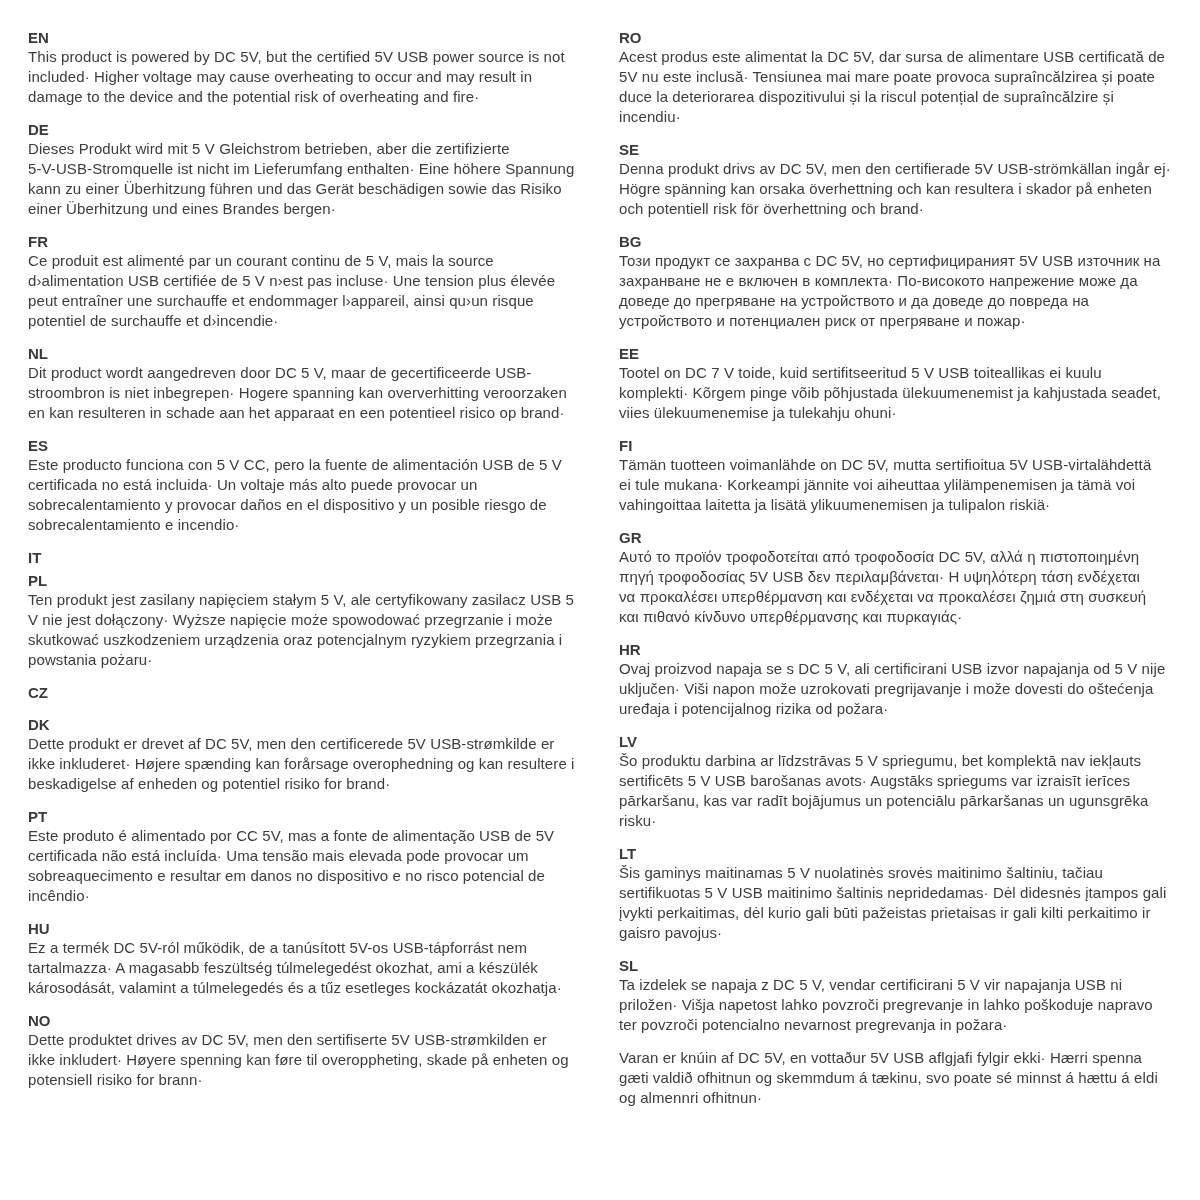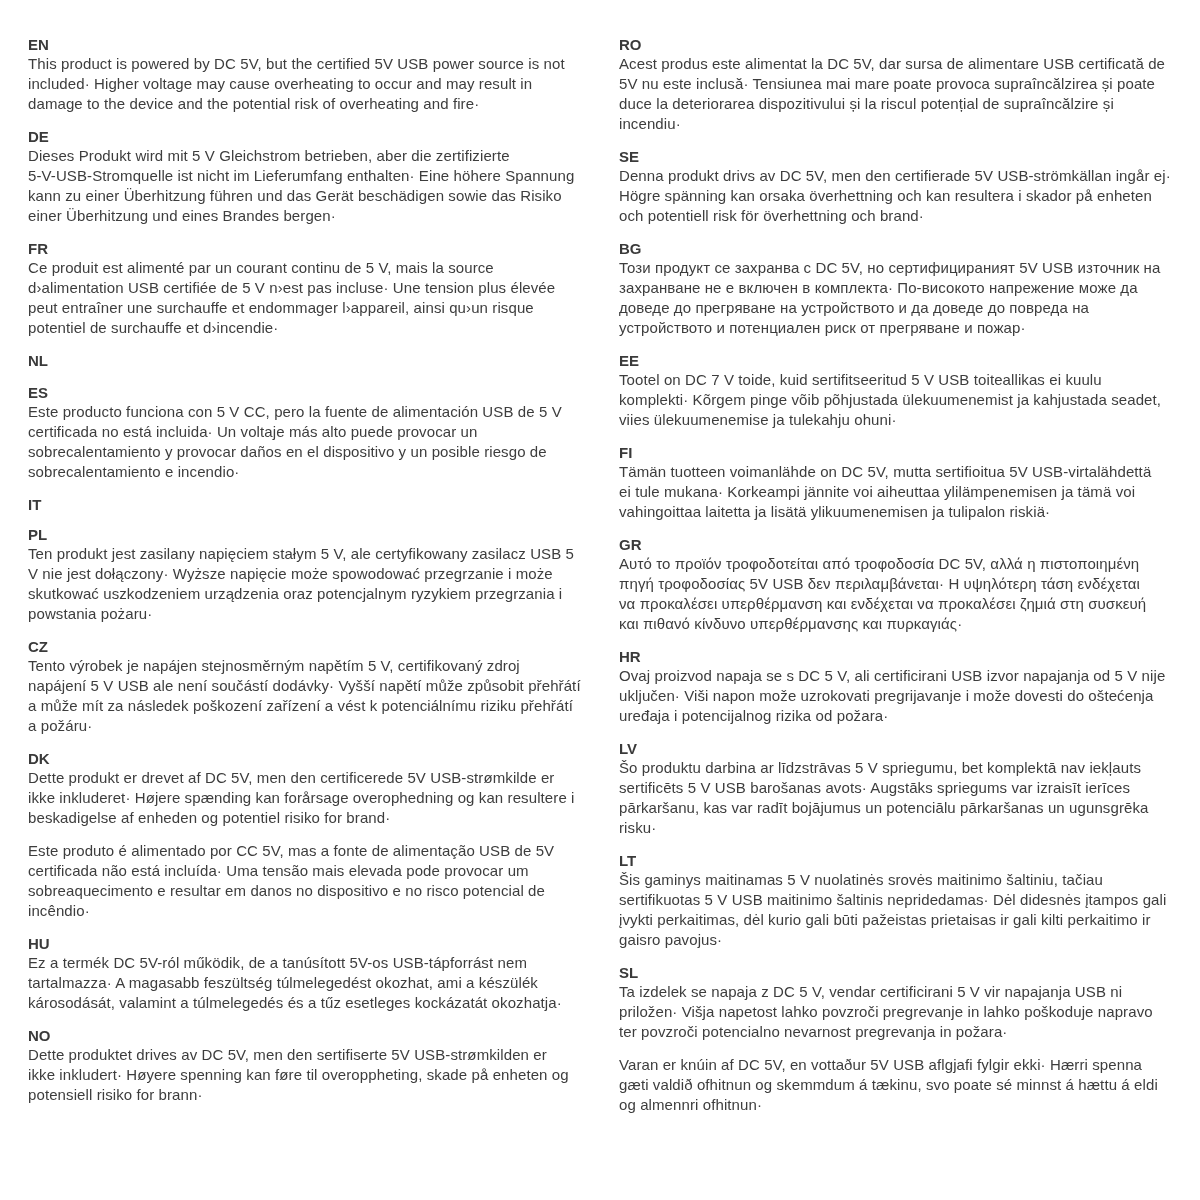--- a/index.html
+++ b/index.html
@@ -15,21 +15,21 @@
     overflow: hidden;
     font-family: "Liberation Sans", sans-serif;
     color: #3d3d3d;
   }
   .col {
     position: absolute;
     top: 24px;
   }
   .col-left  { left: 28px;  width: 568px; }
   .col-right { left: 619px; width: 586px; }
-  .block { margin: 11px 0 13px 0; }
+  .block { margin: 4px 0 13px 0; }
   .block.no-gap { margin-bottom: 1px; }
   .code {
     font-size: 15px;
     line-height: 19px;
     font-weight: bold;
     margin: 0;
     color: #3a3a3a;
   }
   .body-text {
     font-size: 15px;
@@ -60,52 +60,52 @@
     </section>
     <section class="block">
       <h2 class="code">FR</h2>
       <p class="body-text">Ce produit est alimenté par un courant continu de 5 V, mais la source
 d›alimentation USB certifiée de 5 V n›est pas incluse· Une tension plus élevée
 peut entraîner une surchauffe et endommager l›appareil, ainsi qu›un risque
 potentiel de surchauffe et d›incendie·</p>
     </section>
     <section class="block">
       <h2 class="code">NL</h2>
+      <p class="body-text">Dit product wordt aangedreven door DC 5 V, maar de gecertificeerde USB-
+stroombron is niet inbegrepen· Hogere spanning kan oververhitting veroorzaken
+en kan resulteren in schade aan het apparaat en een potentieel risico op brand·</p>
     </section>
     <section class="block">
       <h2 class="code">ES</h2>
       <p class="body-text">Este producto funciona con 5 V CC, pero la fuente de alimentación USB de 5 V
 certificada no está incluida· Un voltaje más alto puede provocar un
 sobrecalentamiento y provocar daños en el dispositivo y un posible riesgo de
 sobrecalentamiento e incendio·</p>
     </section>
     <section class="block no-gap">
       <h2 class="code">IT</h2>
     </section>
     <section class="block">
       <h2 class="code">PL</h2>
       <p class="body-text">Ten produkt jest zasilany napięciem stałym 5 V, ale certyfikowany zasilacz USB 5
 V nie jest dołączony· Wyższe napięcie może spowodować przegrzanie i może
 skutkować uszkodzeniem urządzenia oraz potencjalnym ryzykiem przegrzania i
 powstania pożaru·</p>
     </section>
     <section class="block">
       <h2 class="code">CZ</h2>
-      <p class="body-text">Tento výrobek je napájen stejnosměrným napětím 5 V, certifikovaný zdroj
-napájení 5 V USB ale není součástí dodávky· Vyšší napětí může způsobit přehřátí
-a může mít za následek poškození zařízení a vést k potenciálnímu riziku přehřátí
-a požáru·</p>
     </section>
     <section class="block">
       <h2 class="code">DK</h2>
       <p class="body-text">Dette produkt er drevet af DC 5V, men den certificerede 5V USB-strømkilde er
 ikke inkluderet· Højere spænding kan forårsage overophedning og kan resultere i
 beskadigelse af enheden og potentiel risiko for brand·</p>
     </section>
     <section class="block">
+      <h2 class="code">PT</h2>
       <p class="body-text">Este produto é alimentado por CC 5V, mas a fonte de alimentação USB de 5V
 certificada não está incluída· Uma tensão mais elevada pode provocar um
 sobreaquecimento e resultar em danos no dispositivo e no risco potencial de
 incêndio·</p>
     </section>
     <section class="block">
       <h2 class="code">HU</h2>
       <p class="body-text">Ez a termék DC 5V-ról működik, de a tanúsított 5V-os USB-tápforrást nem
 tartalmazza· A magasabb feszültség túlmelegedést okozhat, ami a készülék
 károsodását, valamint a túlmelegedés és a tűz esetleges kockázatát okozhatja·</p>

